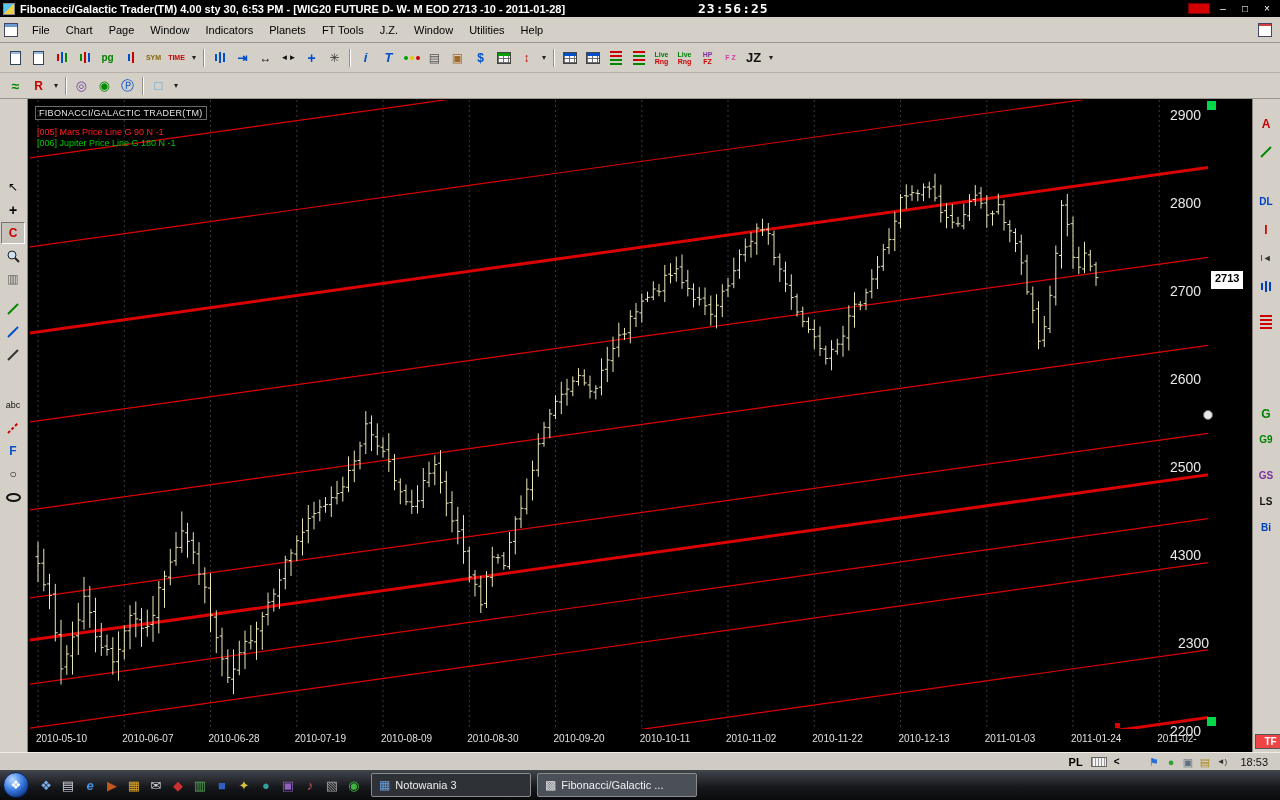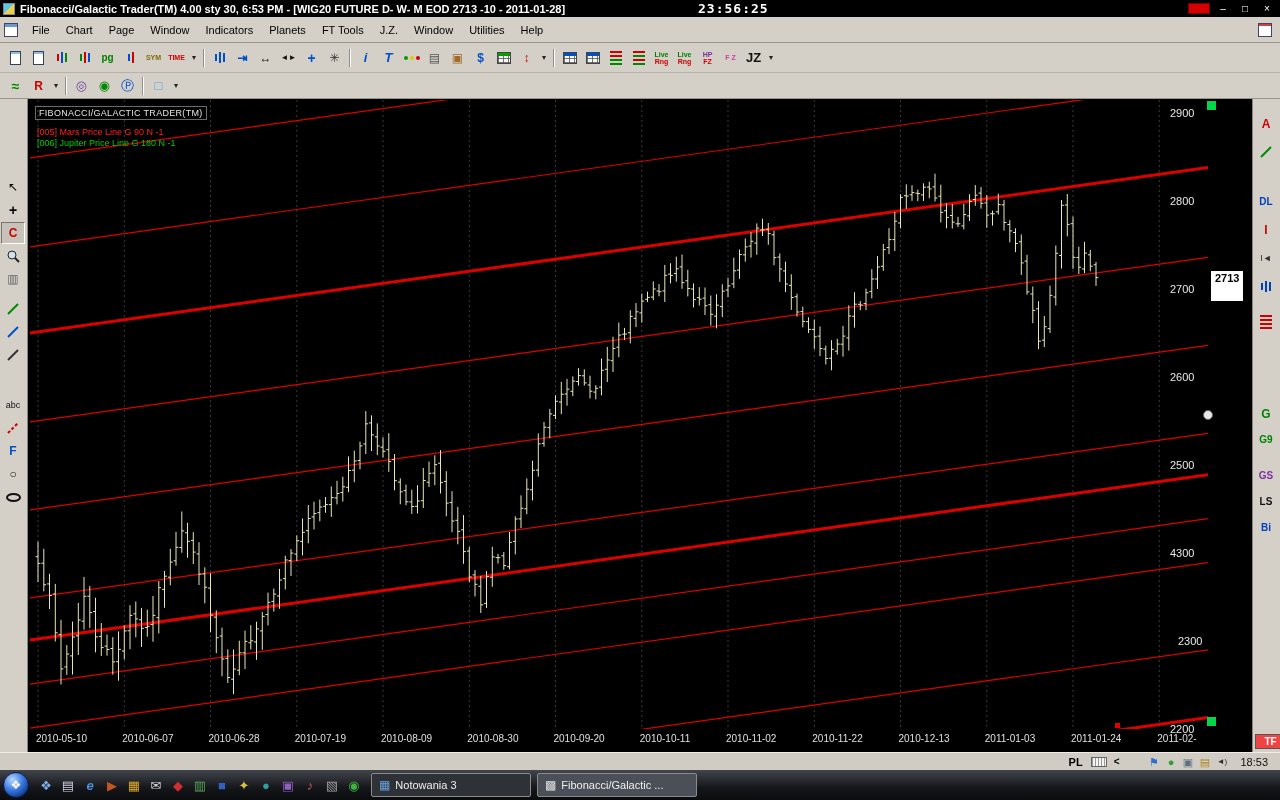--- a/index.html
+++ b/index.html
@@ -41,22 +41,22 @@
 #lefttools{position:absolute;left:0;top:0;width:28px;height:653px;background:#d4d0c8;border-right:1px solid #8a867e;padding-top:76px;}
 #righttools{position:absolute;left:1252px;top:0;width:28px;height:653px;background:#d4d0c8;border-left:1px solid #8a867e;}
 .side-btn{display:flex;align-items:center;justify-content:center;width:24px;height:22px;margin:1px 1px;border:1px solid transparent;font-size:12px;}
 .side-btn.pressed{border:1px solid;border-color:#7a766e #fff #fff #7a766e;background:#c6c2ba;}
 #chartarea{position:absolute;left:28px;top:0;width:1224px;height:653px;background:#000;}
 #plot{position:absolute;left:2px;top:1px;display:block;}
 #chart-heading{position:absolute;left:7px;top:7px;color:#e4e4e4;font-size:9px;letter-spacing:.3px;padding:1px 3px;border:1px solid #6a6a6a;}
 .legend-line{position:absolute;left:9px;font-size:9px;}
 #legend-0{top:28px;}
 #legend-1{top:39px;}
-.price-label{position:absolute;left:1142px;color:#e8e8e8;font-size:11px;}
-#price-current{position:absolute;left:1183px;background:#fff;color:#000;font-size:11px;font-weight:bold;padding:0 4px;height:30px;line-height:14px;}
+.price-label{position:absolute;left:1142px;color:#e8e8e8;font-size:14px;}
+#price-current{position:absolute;left:1183px;background:#fff;color:#000;font-size:11px;font-weight:bold;padding:0 4px;height:18px;line-height:14px;}
 .green-cap{position:absolute;left:1179px;width:9px;height:9px;background:#00d84a;}
 #axis-handle{position:absolute;left:1175px;width:10px;height:10px;border-radius:50%;background:#e8e8e8;border:1px solid #666;}
 #dateaxis{position:absolute;left:2px;top:631px;width:1178px;height:20px;overflow:hidden;}
 .date-label{position:absolute;top:3px;color:#e0e0e0;font-size:10px;white-space:nowrap;}
 #tf-box{position:absolute;left:2px;bottom:3px;width:31px;height:15px;background:#ef4444;color:#fff;font-size:10px;font-weight:bold;display:flex;align-items:center;justify-content:center;border:1px solid #555;}
 
 #traybar{position:absolute;left:0;top:752px;width:1280px;height:18px;background:#d0ccc4;border-top:1px solid #efede6;display:flex;align-items:center;justify-content:flex-end;}
 #lang-indicator{font-size:11px;font-weight:bold;padding:0 5px;}
 #kbd-icon{width:16px;height:10px;background:#f4f4f4;border:1px solid #666;background-image:repeating-linear-gradient(90deg,#999 0 1px,transparent 1px 3px);margin:0 3px;}
 #tray-chevron{font-size:10px;font-weight:bold;padding:0 4px;margin-right:22px;}

